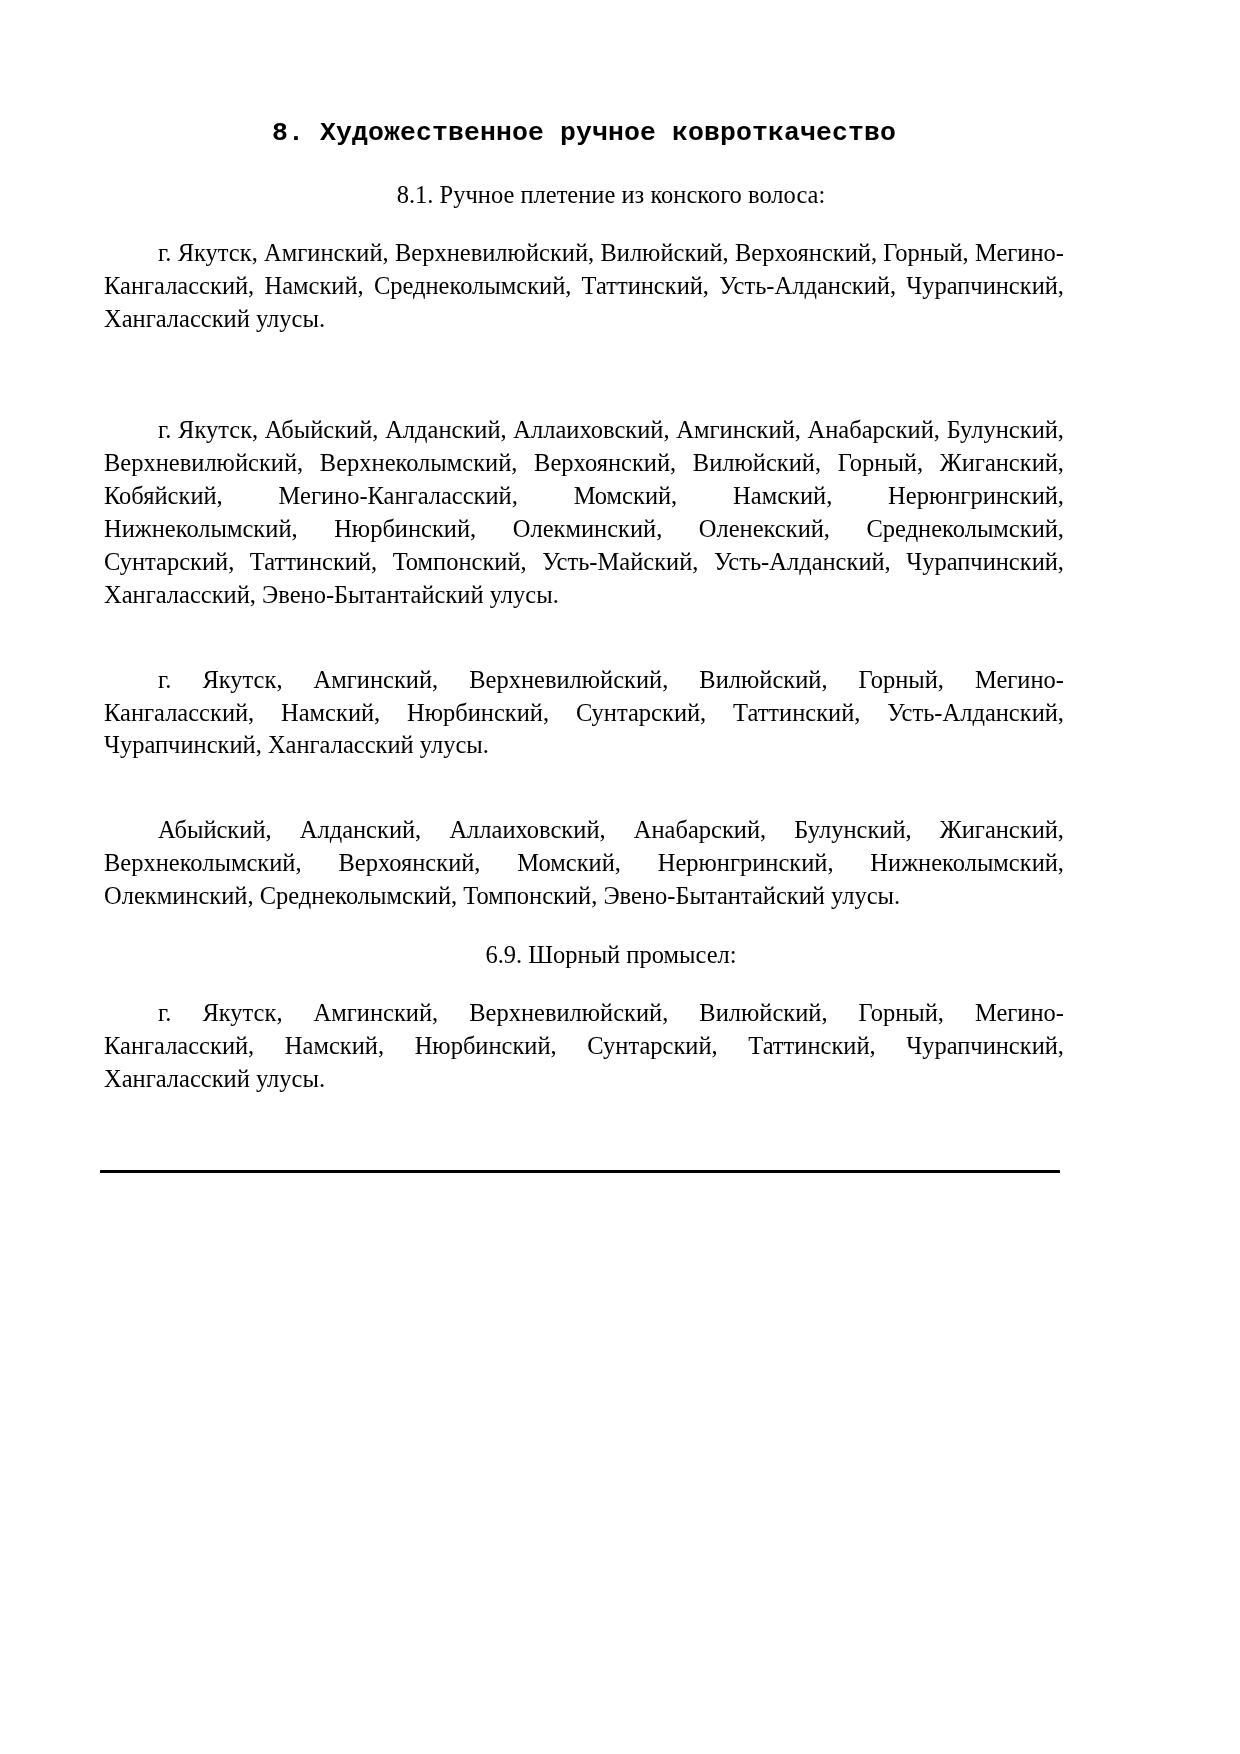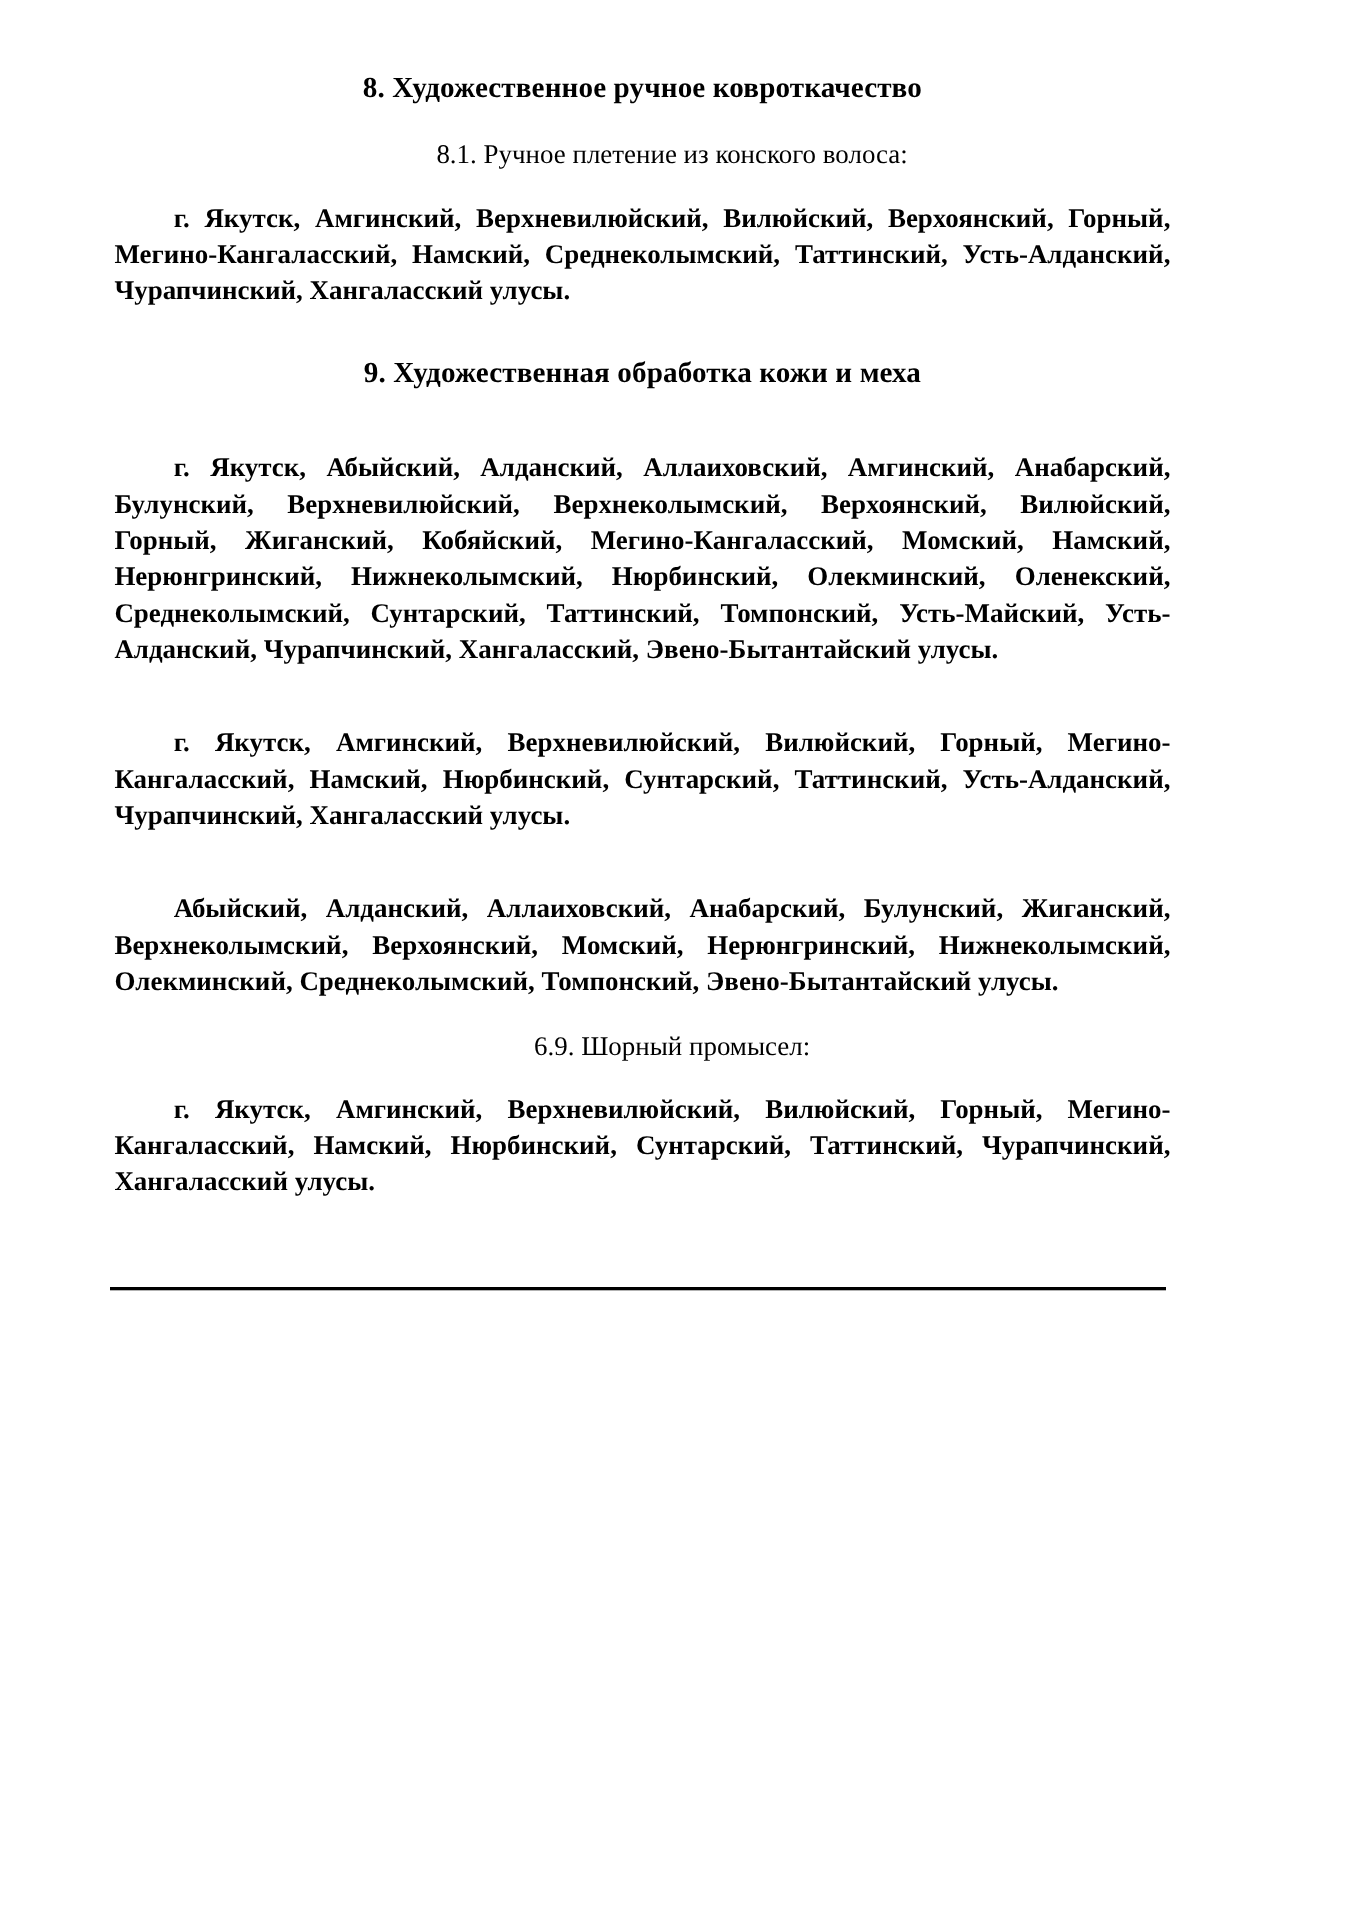--- a/index.html
+++ b/index.html
@@ -29,41 +29,41 @@
   }
   .doc-heading {
     text-align: center;
     font-size: 26.5px;
     font-weight: bold;
     line-height: 1.22;
     margin: 0;
     letter-spacing: 0.1px;
   }
   .heading-8 {
-    padding-top: 63px;
+    padding-top: 117px;
+    font-family: Liberation Mono, monospace;
   }
   .heading-9 {
     padding-top: 18px;
   }
   .subitem {
     font-size: 24.5px;
     line-height: 1.3;
     margin: 0;
     text-indent: 54px;
     text-align: center;
   }
   .list-para {
     font-size: 24.5px;
     line-height: 1.345;
     margin: 0;
     text-indent: 54px;
     text-align: justify;
     text-justify: inter-word;
     hyphens: none;
-    font-weight: bold;
   }
   .gap-md { height: 30px; }
   .gap-sm { height: 26px; }
   .gap-xs { height: 22px; }
   .rule-wrap {
     position: absolute;
     left: 100px;
     top: 1170px;
     width: 960px;
   }
@@ -87,21 +87,20 @@
     <div class="gap-md"></div>
 
     <p class="subitem">8.1. Ручное плетение из конского волоса:</p>
 
     <div class="gap-sm"></div>
 
     <p class="list-para">г. Якутск, Амгинский, Верхневилюйский, Вилюйский, Верхоянский, Горный, Мегино-Кангаласский, Намский, Среднеколымский, Таттинский, Усть-Алданский, Чурапчинский, Хангаласский улусы.</p>
 
     <div class="gap-xs"></div>
 
-    <h1 class="doc-heading heading-9">9. Художественная обработка кожи и меха</h1>
 
     <div class="gap-md"></div>
 
 
     <div class="gap-sm"></div>
 
     <p class="list-para">г. Якутск, Абыйский, Алданский, Аллаиховский, Амгинский, Анабарский, Булунский, Верхневилюйский, Верхнеколымский, Верхоянский, Вилюйский, Горный, Жиганский, Кобяйский, Мегино-Кангаласский, Момский, Намский, Нерюнгринский, Нижнеколымский, Нюрбинский, Олекминский, Оленекский, Среднеколымский, Сунтарский, Таттинский, Томпонский, Усть-Майский, Усть-Алданский, Чурапчинский, Хангаласский, Эвено-Бытантайский улусы.</p>
 
     <div class="gap-sm"></div>
 

